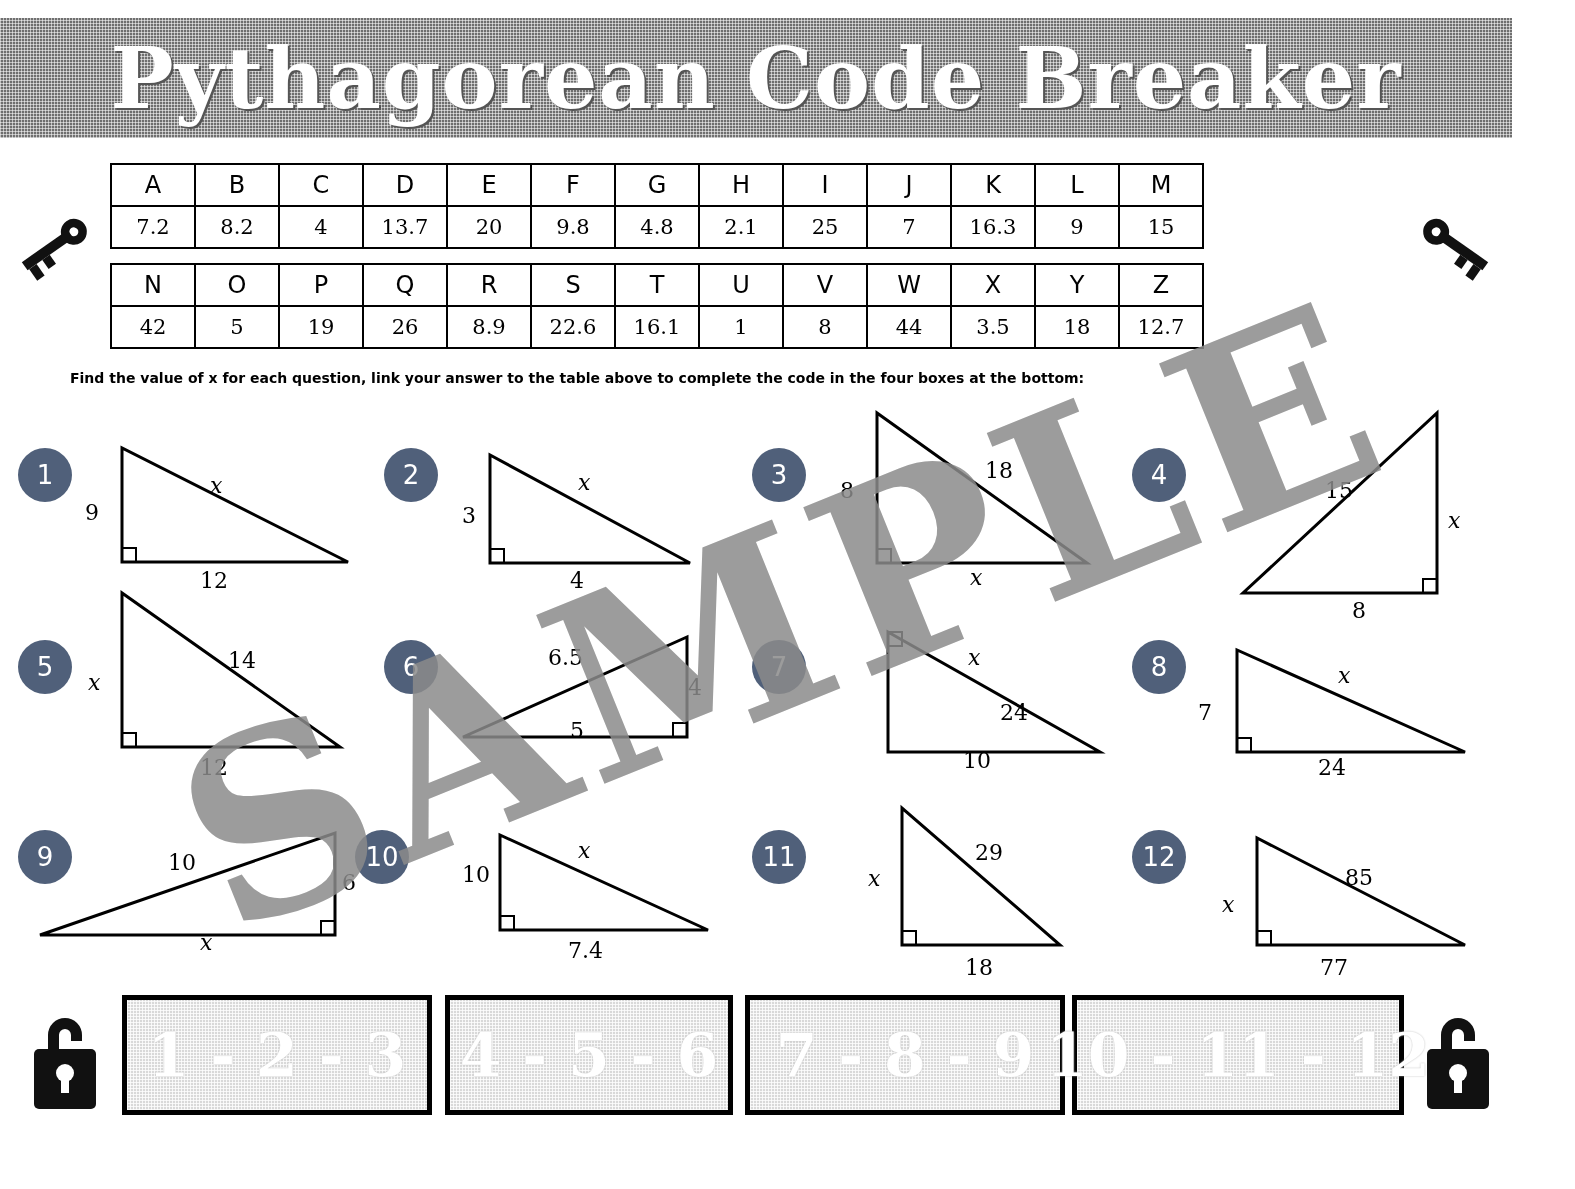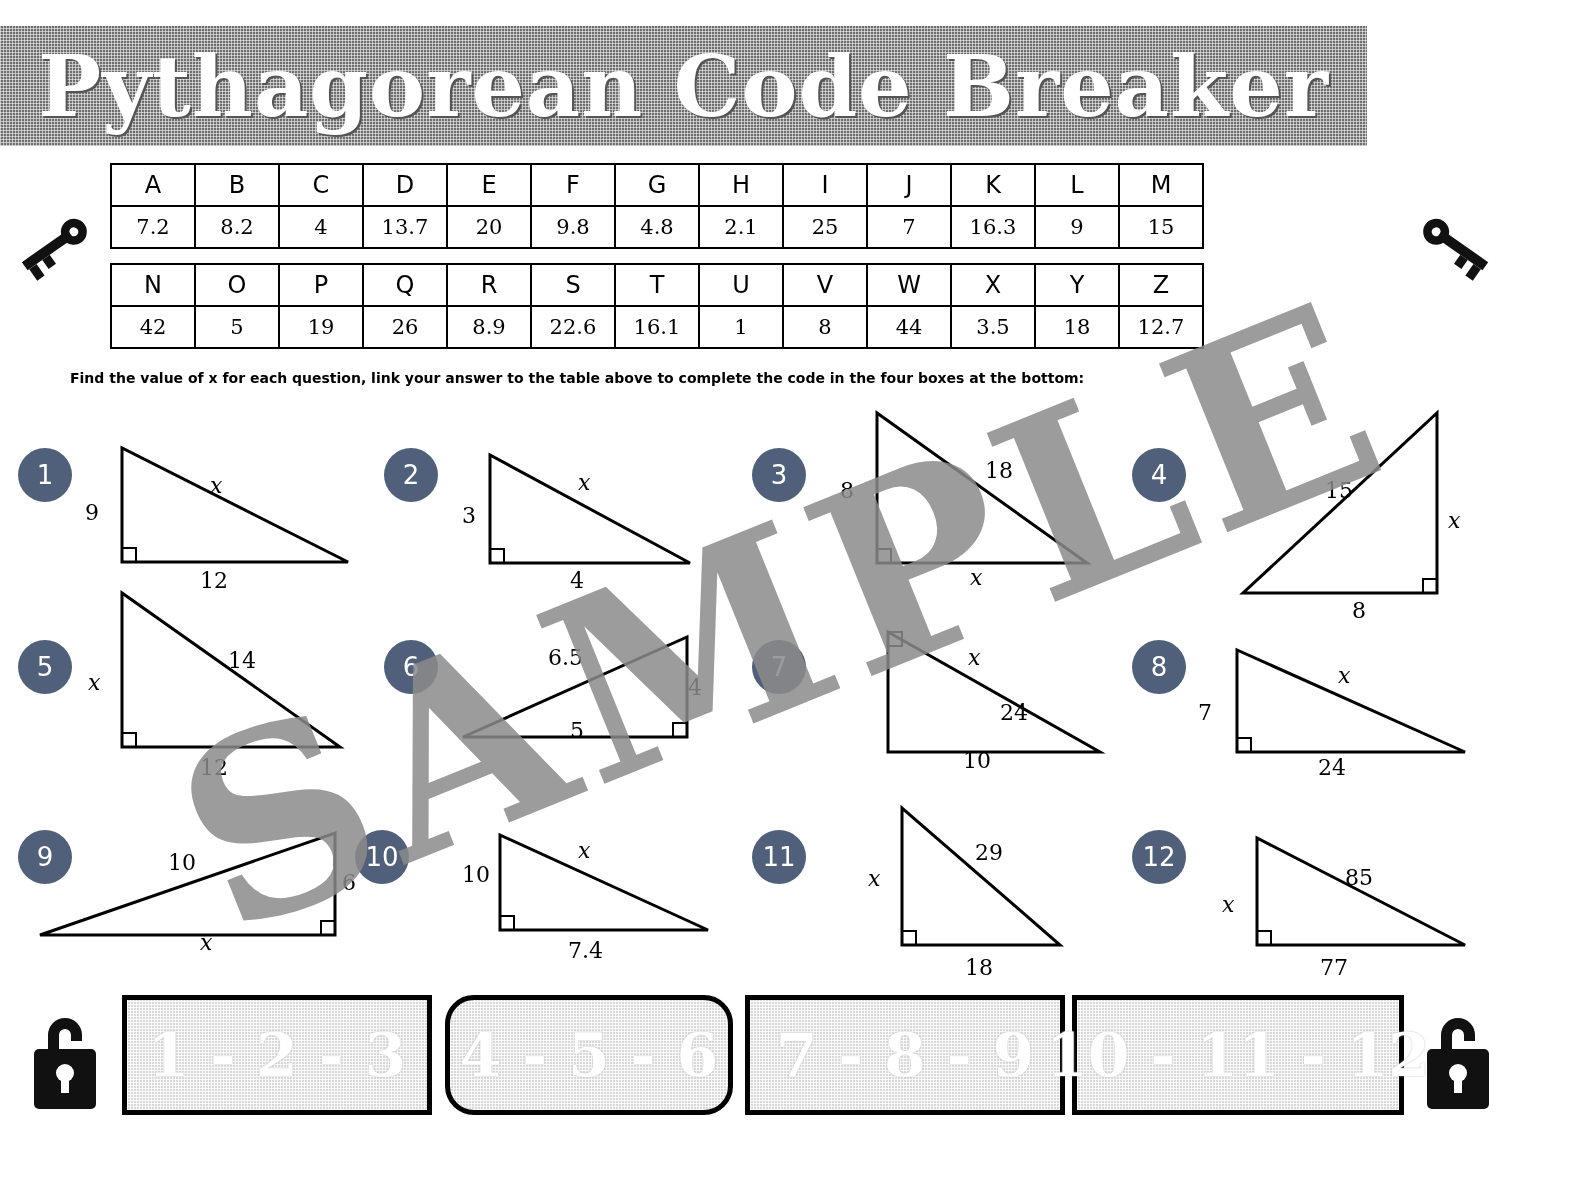--- a/index.html
+++ b/index.html
@@ -5,26 +5,26 @@
   html,body{margin:0;padding:0;}
   body{
     width:1575px;height:1189px;position:relative;overflow:hidden;
     background:#ffffff;
     font-family:"Liberation Sans", sans-serif;
     color:#000;
   }
 
   
   .banner{
-    position:absolute;left:0;top:18px;width:1367px;height:120px;
+    position:absolute;left:0;top:18px;width:1512px;height:120px;
     background-color:#6f6f6f;
     background-image:
       repeating-linear-gradient(0deg, rgba(255,255,255,.55) 0 1px, rgba(0,0,0,0) 1px 3px),
       repeating-linear-gradient(90deg, rgba(255,255,255,.55) 0 1px, rgba(0,0,0,0) 1px 3px);
-    display:flex;align-items:center;justify-content:center;margin-top:8px;
+    display:flex;align-items:center;justify-content:center;
   }
   .banner-title{
     font-family:"DejaVu Serif", serif;
     font-weight:bold;
     font-size:84px;
     color:#ffffff;
     letter-spacing:1px;
     text-shadow:2px 2px 0 #555;
     white-space:nowrap;
   }
@@ -340,21 +340,21 @@
     <path d="M26 44 V30 a17 17 0 0 1 34 0 V36 h-11 V30 a6 6 0 0 0 -12 0 V44 Z" fill="#111"></path>
     <rect x="12" y="44" width="62" height="60" rx="5" fill="#111"></rect>
     <circle cx="43" cy="68" r="9" fill="#fff"></circle>
     <rect x="39" y="68" width="8" height="20" fill="#fff"></rect>
   </svg>
 </div>
 
 <div class="code-box" style="left:122px;top:995px;width:300px;">
   <span class="code-text">1 - 2 - 3</span>
 </div>
-<div class="code-box" style="left:445px;top:995px;width:278px;border-radius:29px;">
+<div class="code-box" style="left:445px;top:995px;width:278px;">
   <span class="code-text">4 - 5 - 6</span>
 </div>
 <div class="code-box" style="left:745px;top:995px;width:310px;">
   <span class="code-text">7 - 8 - 9</span>
 </div>
 <div class="code-box" style="left:1072px;top:995px;width:322px;">
   <span class="code-text">10 - 11 - 12</span>
 </div>
 
 <div class="lock" style="left:1415px;top:1005px;">

